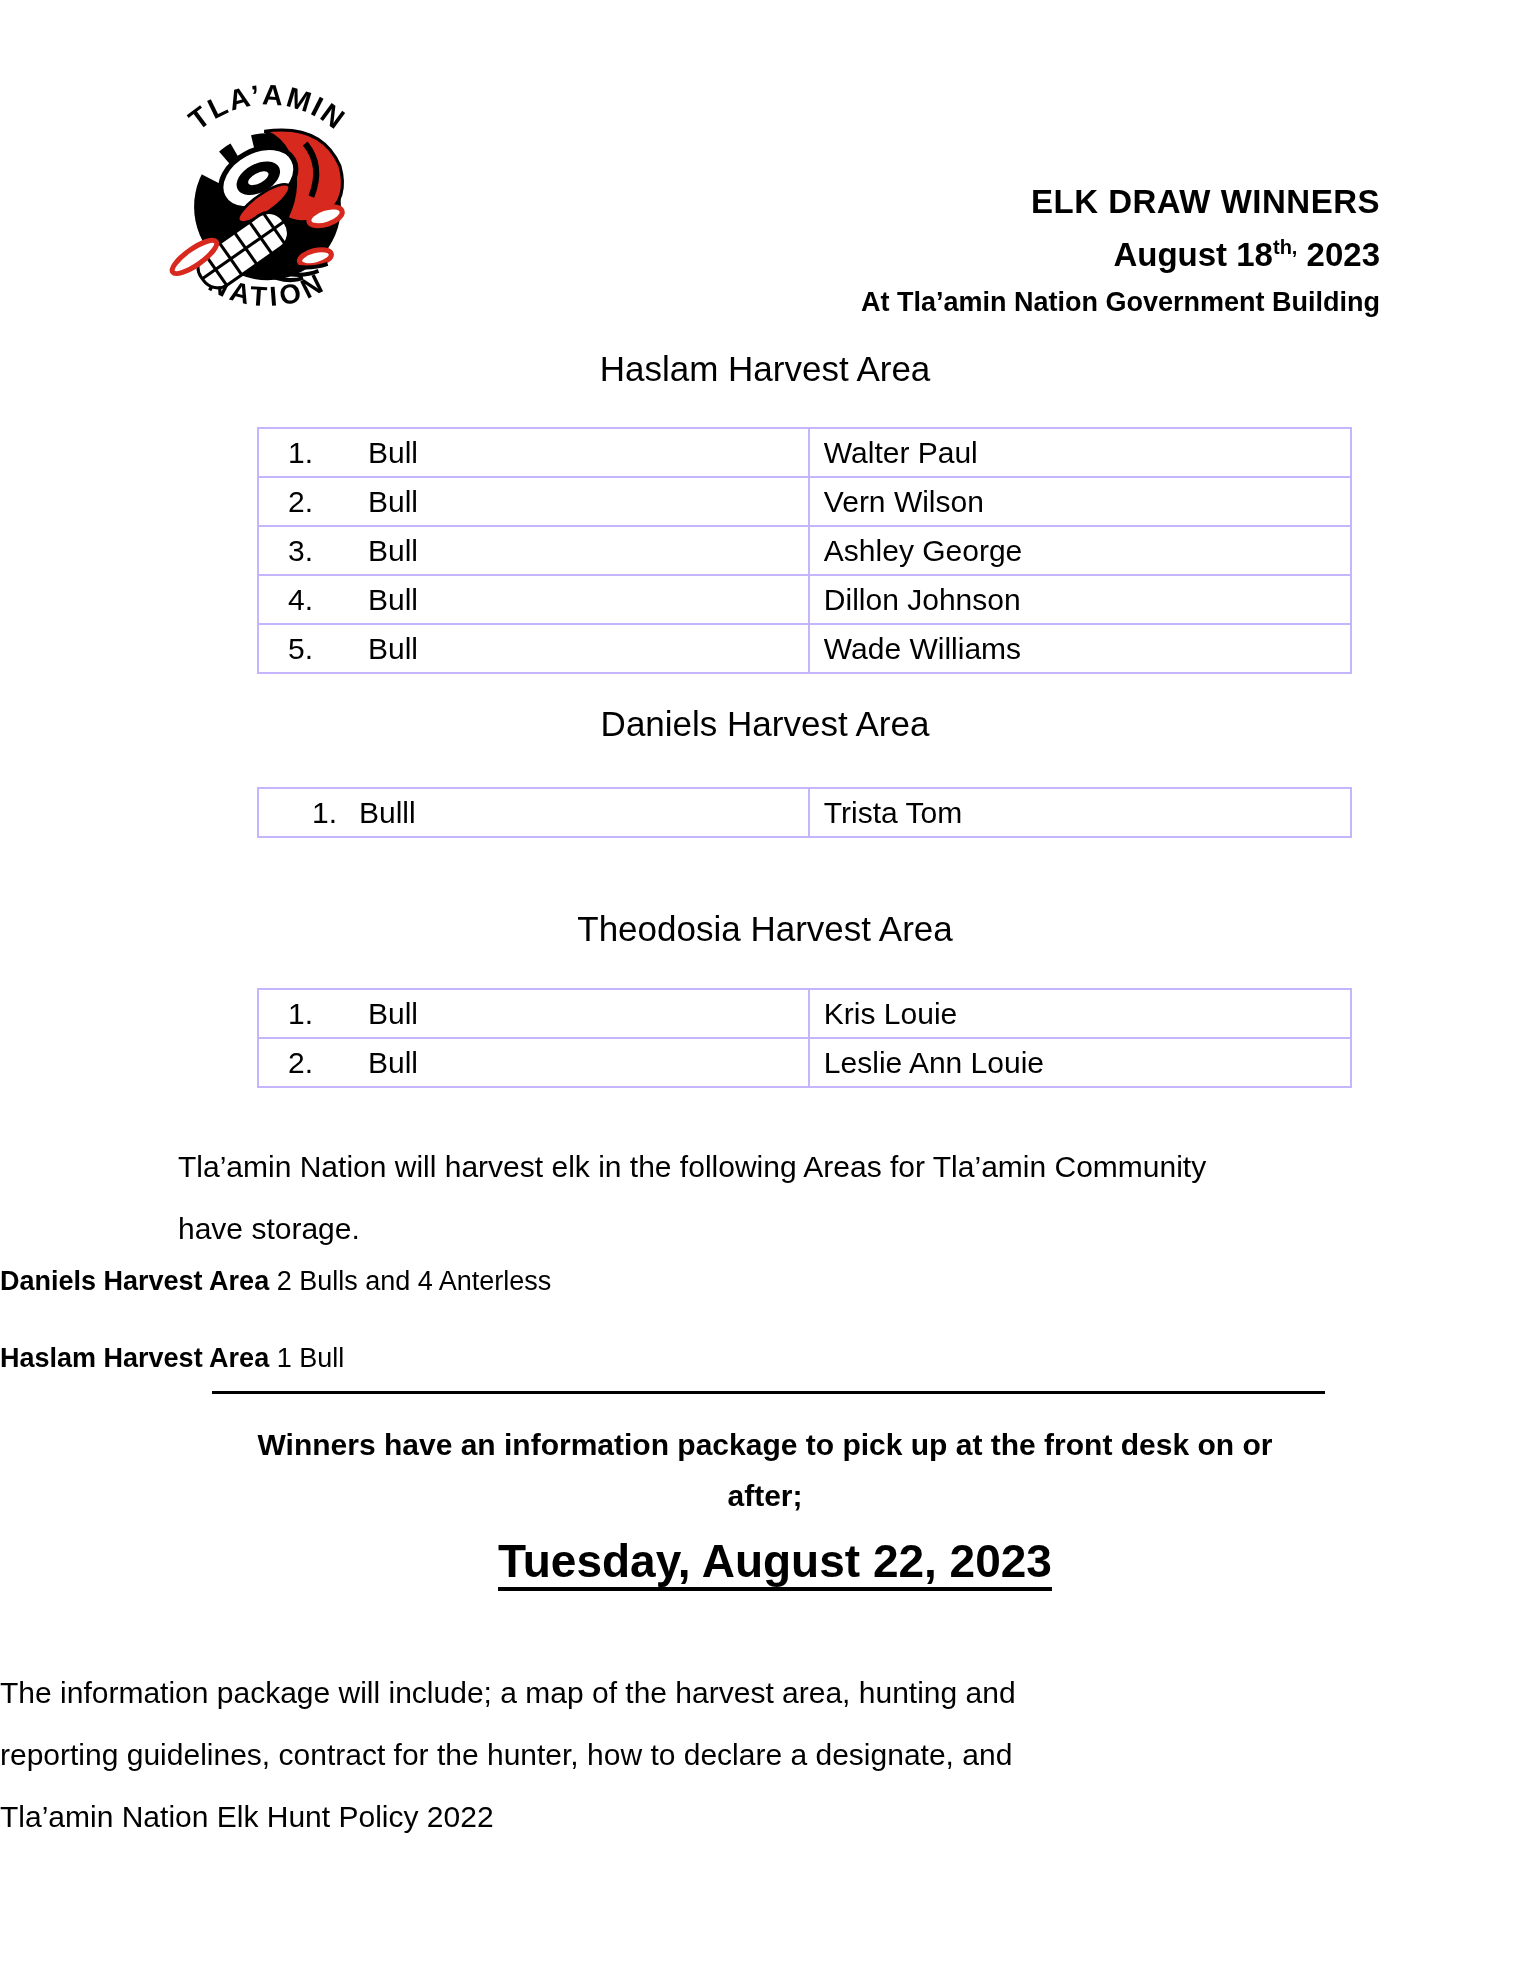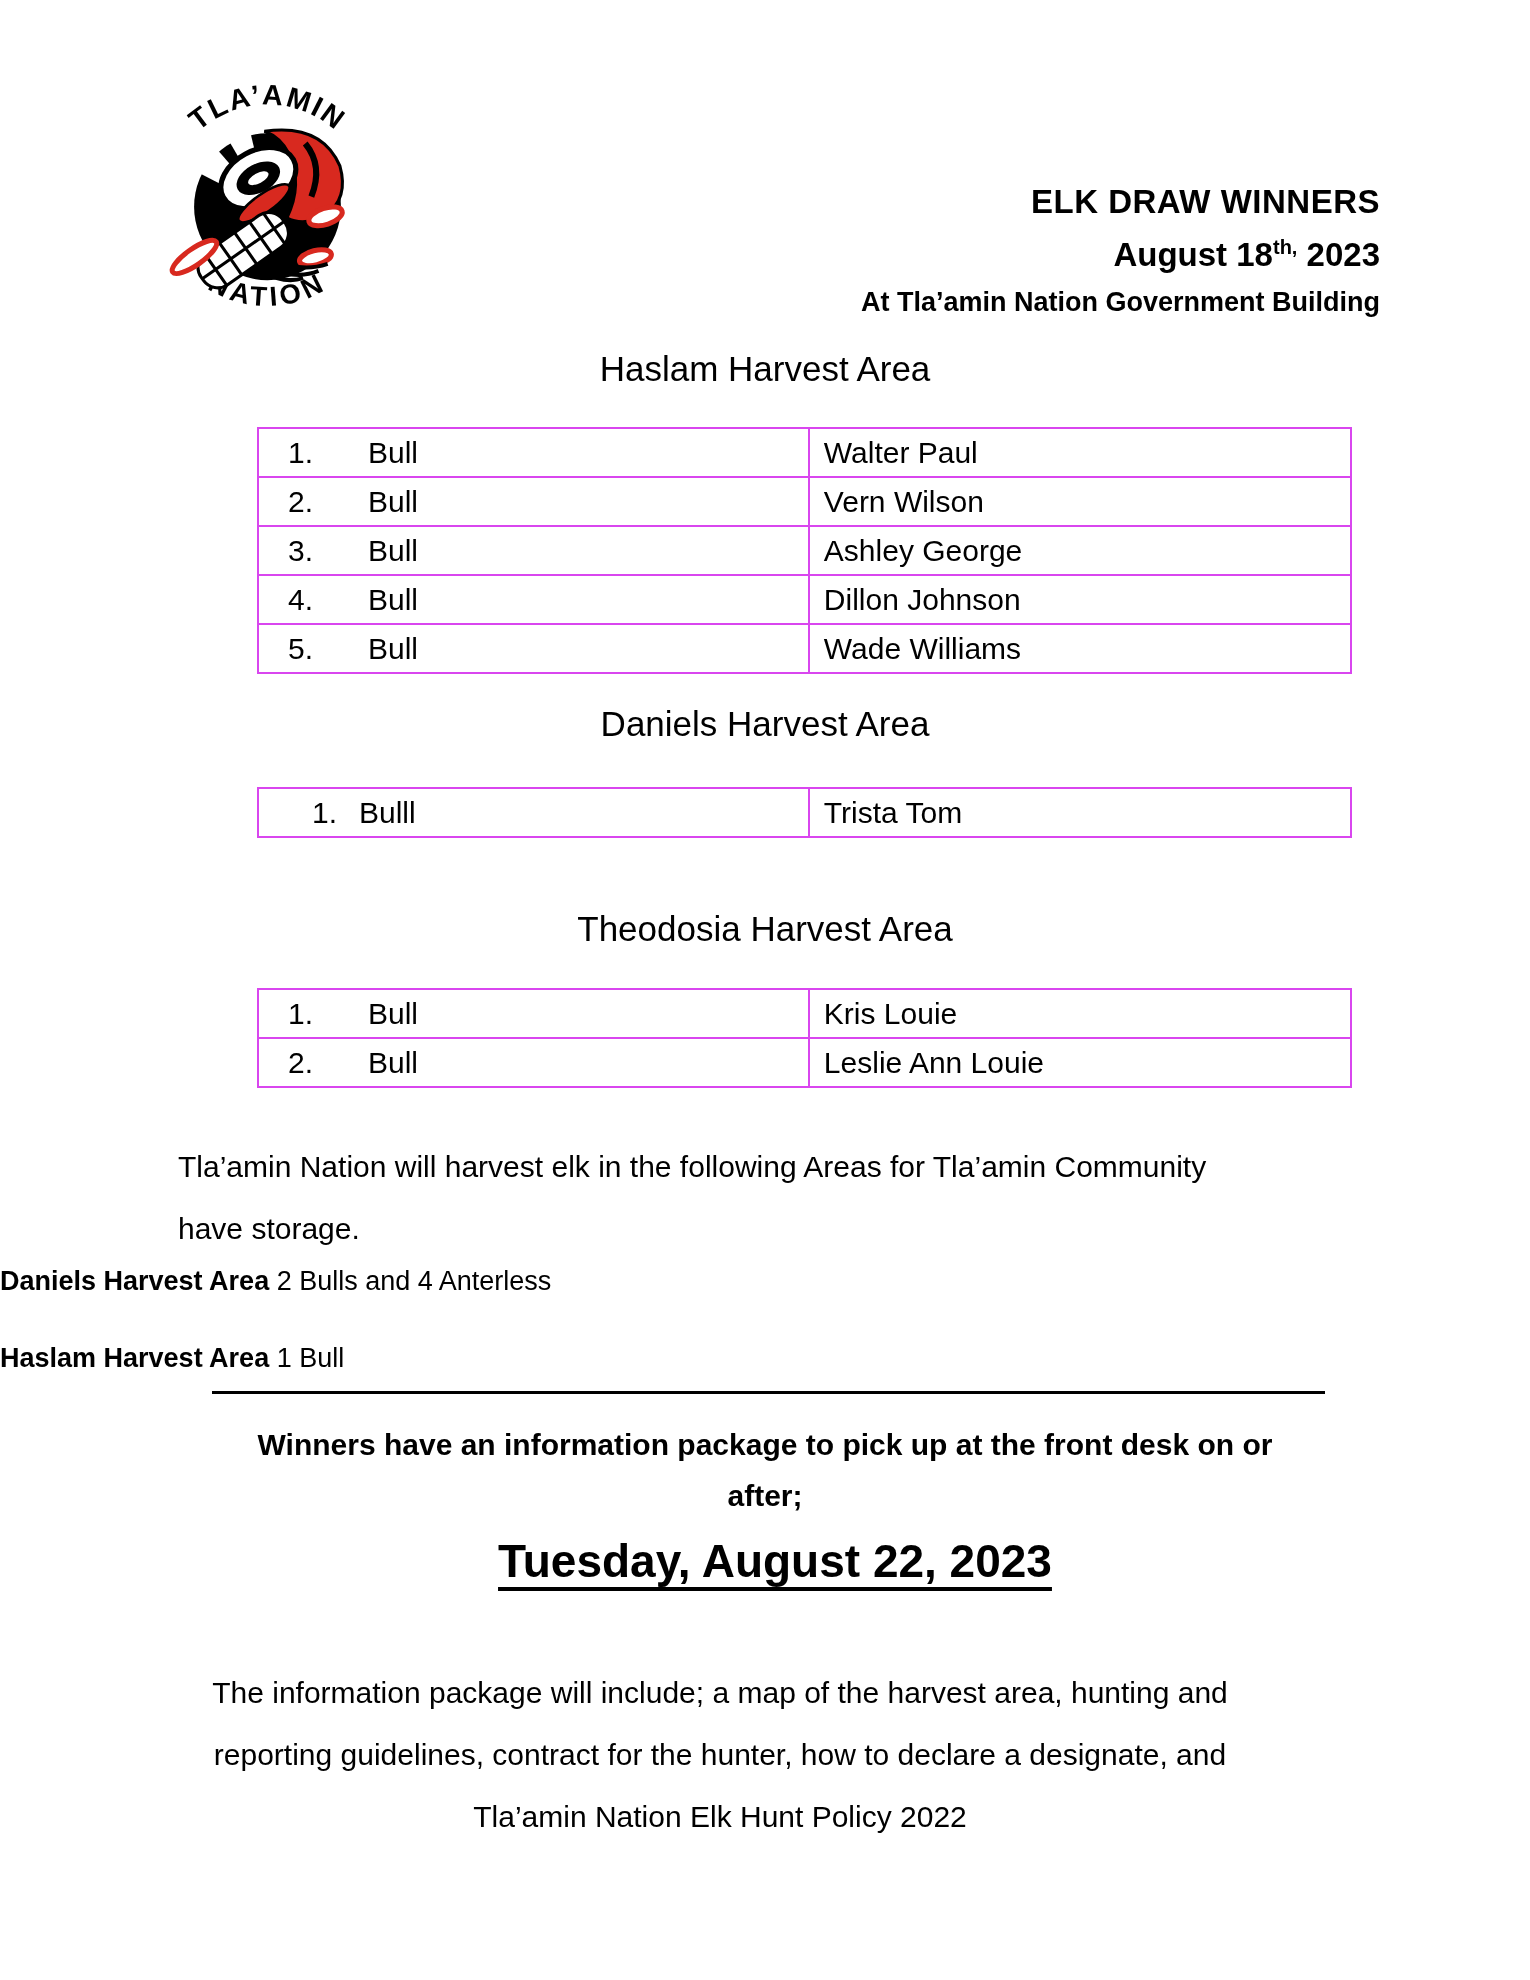--- a/index.html
+++ b/index.html
@@ -31,21 +31,21 @@
   #heading-2 { top:909px; }
   
   .harvest-table {
     position:absolute; left:257px; width:1095px;
     border-collapse:collapse; table-layout:fixed;
     font-size:30px;
   }
   #table-0 { top:427px; }
   #table-1 { top:787px; }
   #table-2 { top:988px; }
-  .harvest-table td { border:2px solid #d946ef; height:45px; vertical-align:middle; overflow:hidden; white-space:nowrap; }
+  .harvest-table td { border:2px solid #c4b5fd; height:45px; vertical-align:middle; overflow:hidden; white-space:nowrap; }
   .col-type { width:51%; }
   .col-name { width:49%; padding-left:14px; }
   .row-num  { display:inline-block; padding-left:28px; min-width:80px; box-sizing:content-box; }
   #table-1 .row-num { padding-left:52px; min-width:47px; }
   
   .para-line { white-space:nowrap; }
   .intro { position:absolute; left:178px; top:1136px; font-size:30px; }
   .intro .para-line { line-height:62px; }
   .alloc-line {
     position:absolute; left:0; width:1530px; text-align:left;
@@ -66,21 +66,21 @@
   #notice-2 { top:1479px; }
   .pickup-date {
     position:absolute; left:0; top:1534px; width:1530px; text-align:center;
     font-size:46px; font-weight:bold; white-space:nowrap;padding-left:10px;
   }
   .pickup-date span {
     text-decoration:underline;
     text-decoration-thickness:4px;
     text-underline-offset:10px;
   }
-  .package { position:absolute; left:0; top:1662px; width:1440px; text-align:center; font-size:30px; }
+  .package { position:absolute; left:0; top:1662px; width:1440px; text-align:left; font-size:30px; }
   .package .para-line { line-height:62px; }
 </style>
 </head>
 <body>
 
 <div class="page">
 
   <div class="logo">
     <svg viewBox="0 0 230 255">
       <defs>

